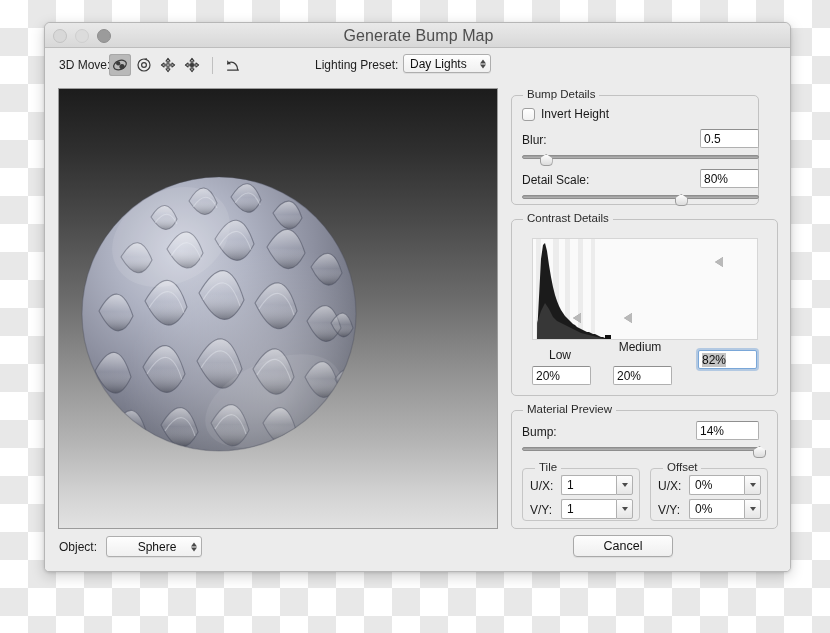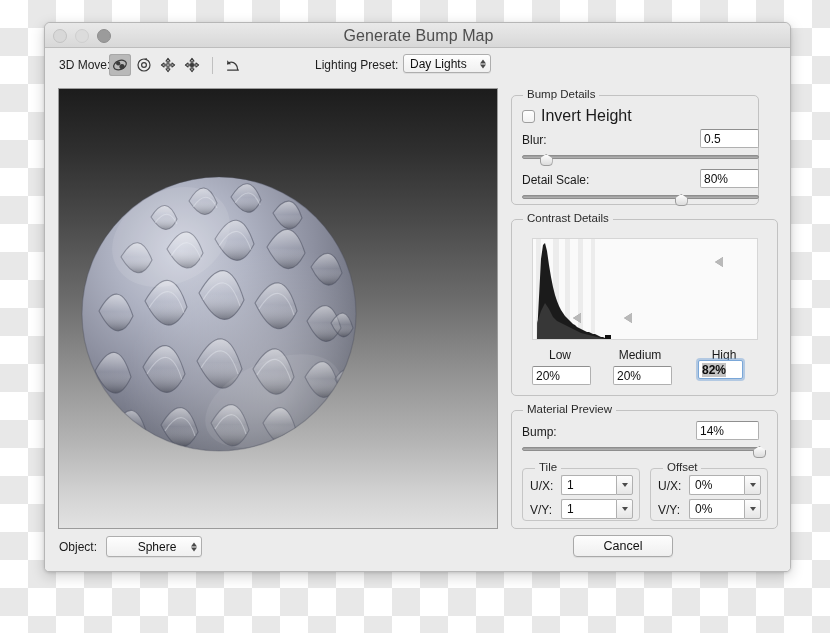--- a/index.html
+++ b/index.html
@@ -266,21 +266,21 @@
 
   
   .checkbox-row { position: absolute; display: flex; align-items: center; gap: 6px; }
   .checkbox-box {
     width: 13px; height: 13px;
     background: linear-gradient(#ffffff, #f2f2f2);
     border: 1px solid #9f9f9f;
     border-radius: 3px;
     box-sizing: border-box;
   }
-  .checkbox-label { font-size: 16px; color: #1a1a1a; }
+  .checkbox-label { font-size: 12px; color: #1a1a1a; }
 </style>
 </head>
 <body>
 
 <div id="canvas">
 
   <div id="window">
 
     <div class="titlebar">
       <div class="lights">
@@ -471,30 +471,30 @@
             <path d="M4 100 L4 84 L8 72 L12 64 L16 70 L20 78 L24 82 L28 84 L32 86 L36 88 L40 90
                      L44 92 L48 94 L52 95 L56 96 L60 97 L64 98 L68 99 L72 100 Z" fill="#3c3c3c" opacity="0.85"></path>
             <rect x="72" y="96" width="6" height="4" fill="#111"></rect>
           </svg>
           <span class="hist-marker" style="left:40px; top:74px;"></span>
           <span class="hist-marker" style="left:91px; top:74px;"></span>
           <span class="hist-marker" style="left:182px; top:18px;"></span>
         </div>
 
         <span class="col-head" style="left:14px;  top:128px; width:68px;">Low</span>
-        <span class="col-head" style="left:94px;  top:128px; width:68px;">Medium</span>
+        <span class="col-head" style="left:94px;  top:120px; width:68px;">Medium</span>
         <span class="col-head" style="left:178px; top:128px; width:68px;">High</span>
 
         <div class="textfield" style="left:20px; top:146px; width:59px;">
           <span>20%</span>
         </div>
         <div class="textfield" style="left:101px; top:146px; width:59px;">
           <span>20%</span>
         </div>
-        <div class="textfield focused" style="left:186px; top:140px; width:45px;font-weight:bold;">
+        <div class="textfield focused" style="left:186px; top:130px; width:59px;">
           <span class="sel">82%</span>
         </div>
       </div>
 
       <div class="group" id="material-preview">
         <span class="group-title">Material Preview</span>
 
         <span class="row-label" style="left:10px; top:14px;">Bump:</span>
         <div class="textfield" style="left:184px; top:10px; width:63px;">
           <span>14%</span>

